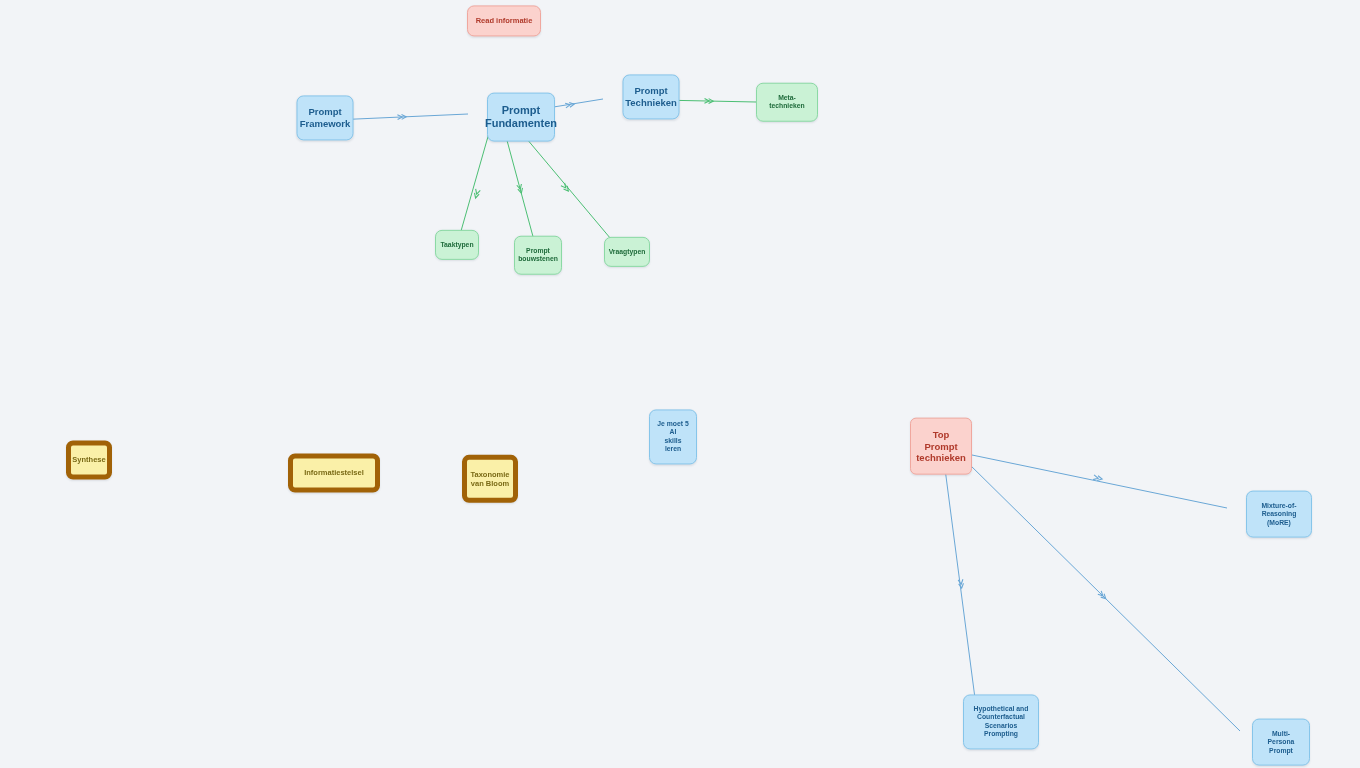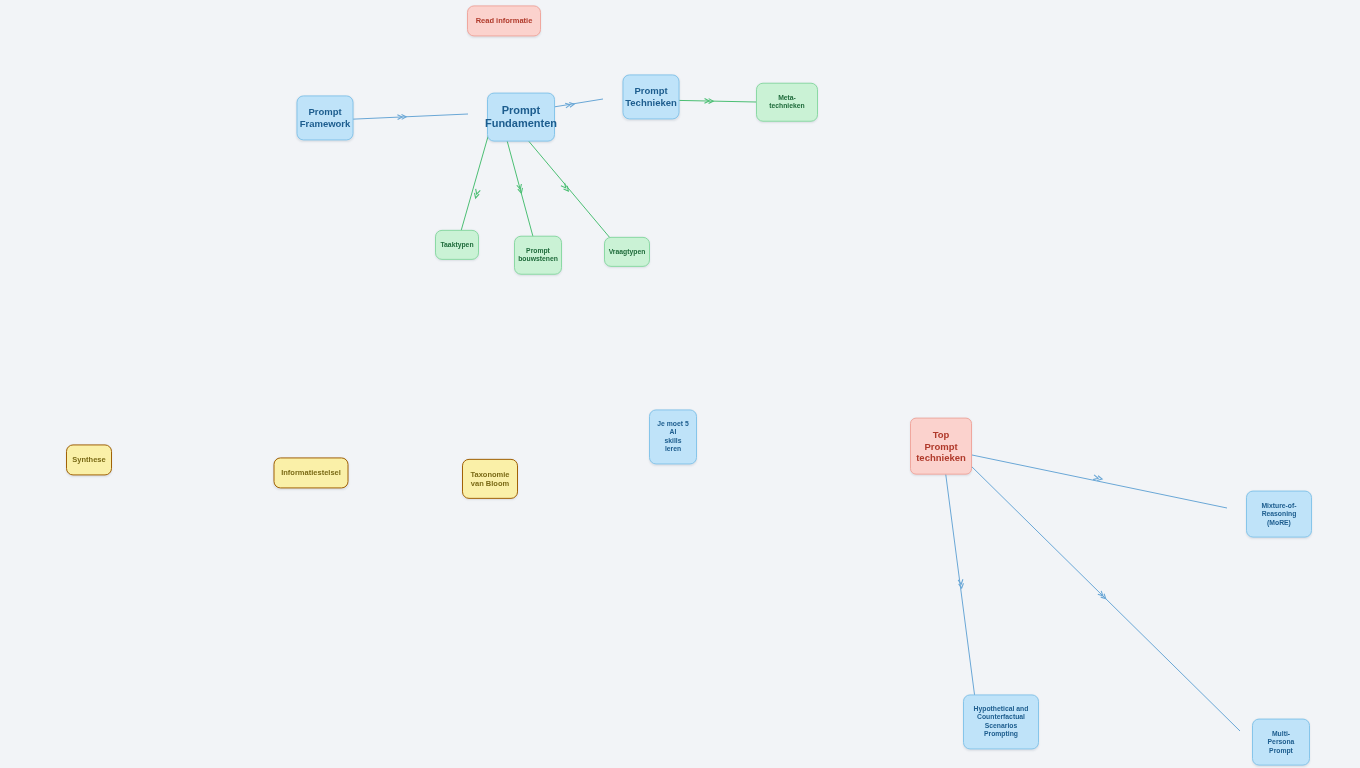--- a/index.html
+++ b/index.html
@@ -55,21 +55,21 @@
     border: 1px solid #8bd9a4;
     color: #1f6b3b;
   }
   .node.red {
     background: #fbd2cd;
     border: 1px solid #f0a79e;
     color: #b03a2b;
   }
   .node.yellow {
     background: #faf0a8;
-    border: 1px solid #a16207;
+    border: 5px solid #a16207;
     color: #7a6a16;
   }
   .node.sz-lg { font-size: 11px; }
   .node.sz-md { font-size: 9.5px; }
   .node.sz-sm { font-size: 7.5px; }
   .node.sz-xs { font-size: 6.8px; }
 </style>
 </head>
 <body>
 
@@ -118,21 +118,21 @@
     <div class="node blue sz-lg" style="left: 501px; top: 117px; width: 68px; min-height: 30px;">Prompt
 Fundamenten</div>
     <div class="node blue sz-md" style="left: 631px; top: 97px; width: 57px; min-height: 28px;">Prompt
 Technieken</div>
     <div class="node green sz-xs" style="left: 787px; top: 102px; width: 62px; min-height: 14px;">Meta-technieken</div>
     <div class="node green sz-xs" style="left: 457px; top: 245px; width: 44px; min-height: 15px;">Taaktypen</div>
     <div class="node green sz-xs" style="left: 538px; top: 255px; width: 48px; min-height: 23px;">Prompt
 bouwstenen</div>
     <div class="node green sz-xs" style="left: 627px; top: 252px; width: 46px; min-height: 15px;">Vraagtypen</div>
     <div class="node yellow sz-sm" style="left: 89px; top: 460px; width: 46px; min-height: 17px;">Synthese</div>
-    <div class="node yellow sz-sm" style="left: 311px; top: 473px; width: 75px; min-height: 17px;">Informatiestelsel</div>
+    <div class="node yellow sz-sm" style="left: 334px; top: 473px; width: 92px; min-height: 17px;">Informatiestelsel</div>
     <div class="node yellow sz-sm" style="left: 490px; top: 479px; width: 56px; min-height: 26px; text-align: center;">Taxonomie
 van Bloom</div>
     <div class="node blue sz-xs" style="left: 653px; top: 437px; width: 48px; min-height: 24px;">Je moet 5 AI
 skills leren</div>
     <div class="node red sz-md" style="left: 941px; top: 446px; width: 62px; min-height: 28px; border-radius: 6px;">Top Prompt
 technieken</div>
     <div class="node blue sz-xs" style="left: 1259px; top: 514px; width: 66px; min-height: 24px;">Mixture-of-
 Reasoning (MoRE)</div>
     <div class="node blue sz-xs" style="left: 981px; top: 722px; width: 76px; min-height: 32px;">Hypothetical and
 Counterfactual

